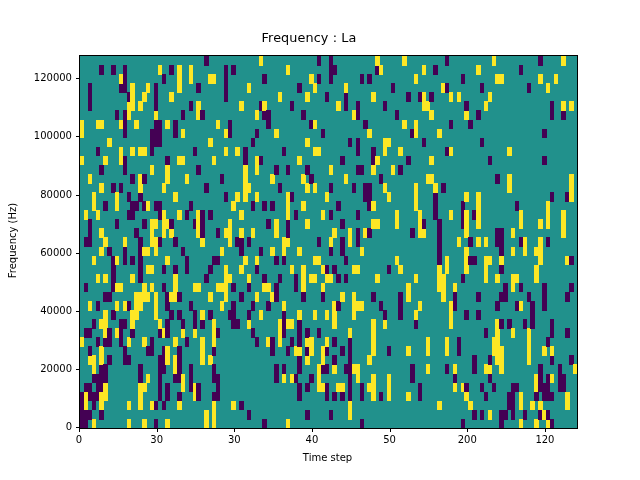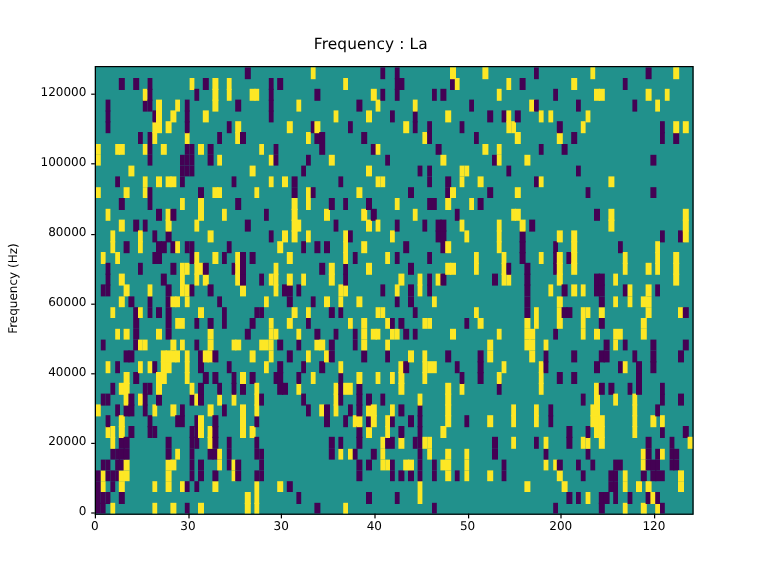--- a/index.html
+++ b/index.html
@@ -1123,15 +1123,16 @@
       <div class="ytick" style="top:252.63px;"></div>
       <div class="yticklabel" style="top:252.63px;">60000</div>
       <div class="ytick" style="top:194.50px;"></div>
       <div class="yticklabel" style="top:194.50px;">80000</div>
       <div class="ytick" style="top:136.38px;"></div>
       <div class="yticklabel" style="top:136.38px;">100000</div>
       <div class="ytick" style="top:78.25px;"></div>
       <div class="yticklabel" style="top:78.25px;">120000</div>
     </div>
 
+  <div id="xlabel">Time step</div>
   <div id="ylabel">Frequency (Hz)</div>
 
 </div>
 
 </body></html>

